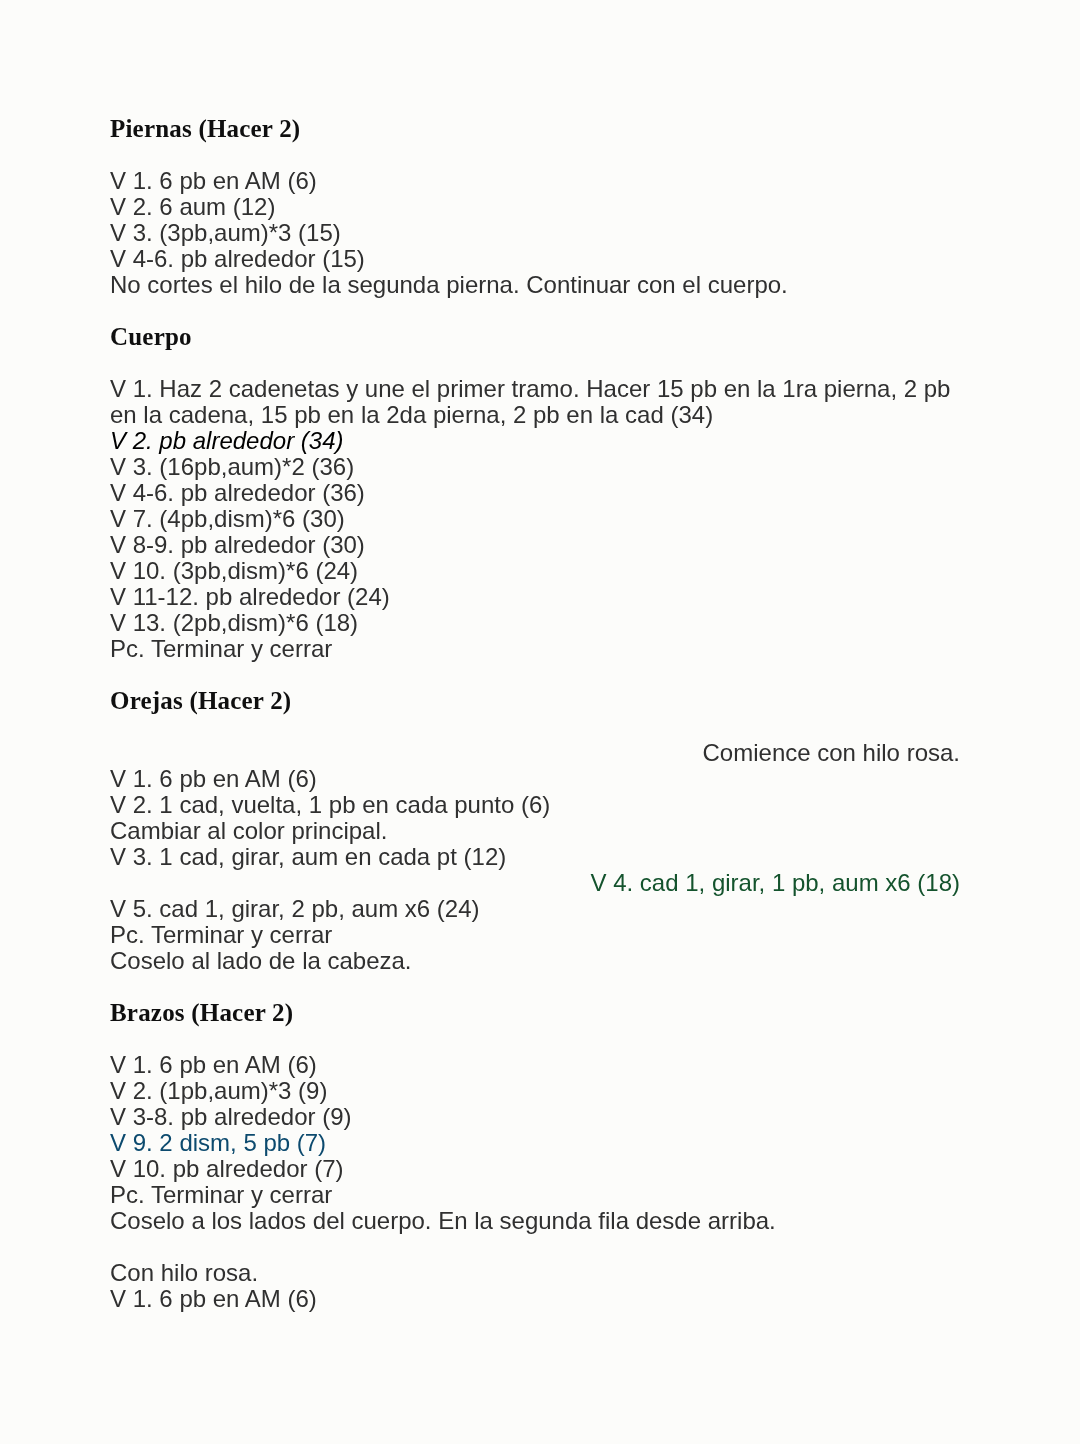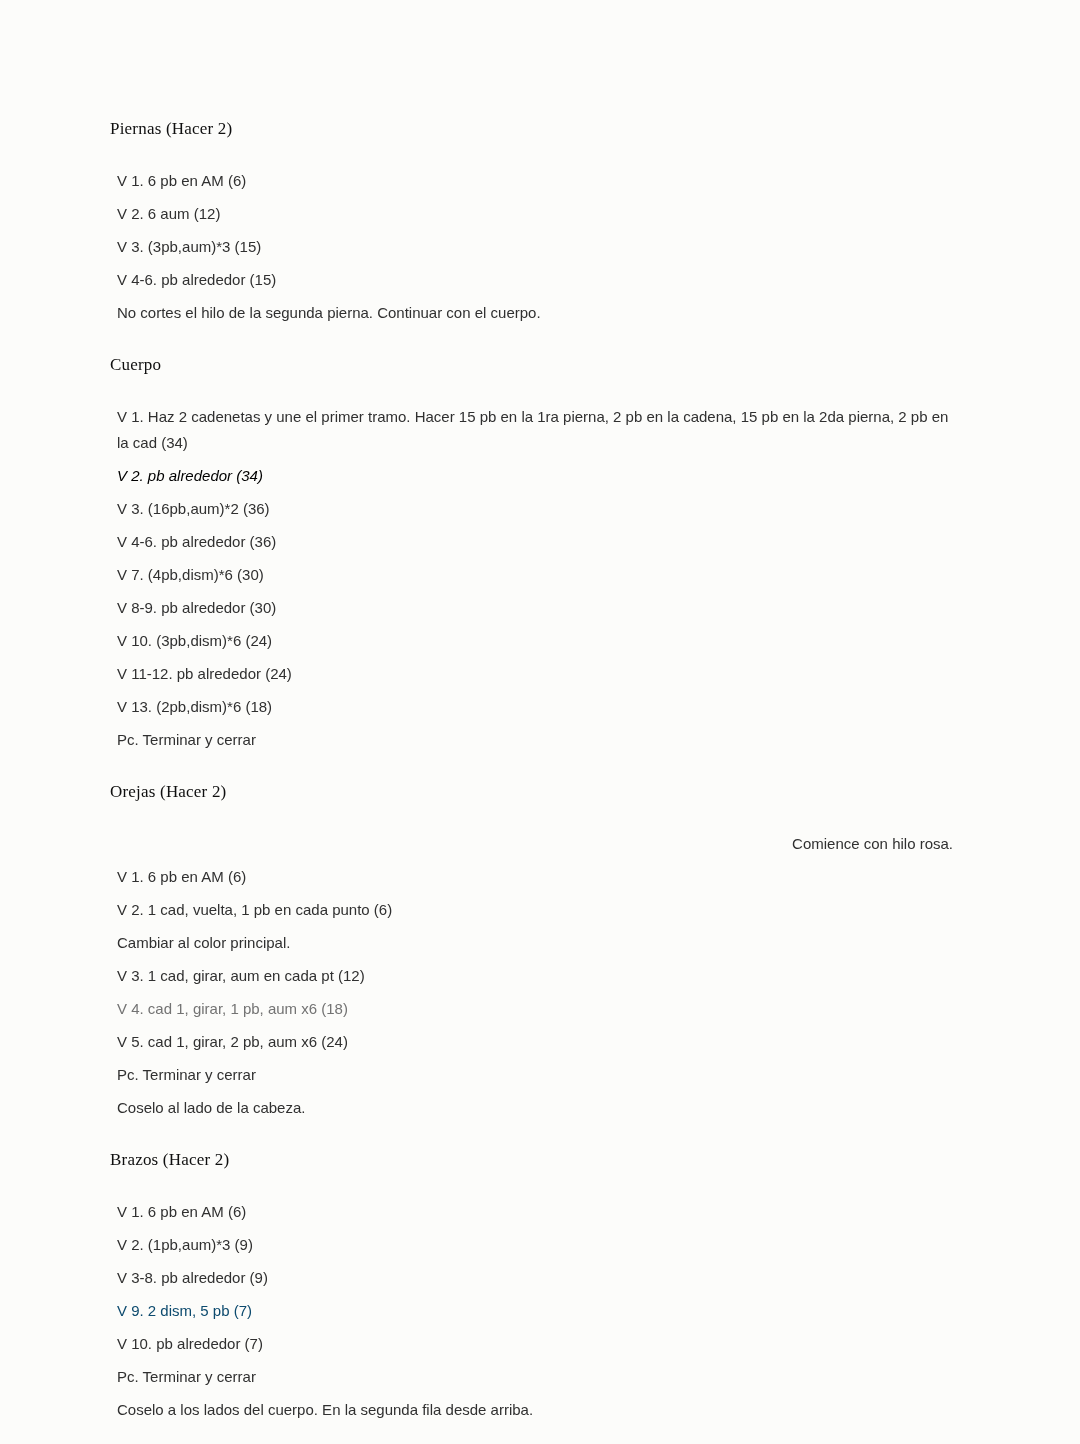--- a/index.html
+++ b/index.html
@@ -20,33 +20,33 @@
     padding: 116px 120px 0 110px;
   }
   .content {
     max-width: 852px;
   }
   .pattern-section {
     margin: 0 0 26px 0;
   }
   .section-heading {
     font-family: "Liberation Serif", serif;
-    font-weight: normal;
-    font-size: 17px;
+    font-weight: bold;
+    font-size: 25px;
     line-height: 26px;
     color: #0f0f0f;
     margin: 0 0 26px 0;
     letter-spacing: 0.2px;
   }
   .pattern-line {
     font-family: "Liberation Sans", sans-serif;
-    font-size: 15px;
+    font-size: 24px;
     line-height: 26px;
     color: #303030;
-    margin: 7px;
+    margin: 0;
   }
 </style>
 </head>
 <body style="background: rgb(252, 252, 250);">
 
 <main class="page">
   <div class="content" id="sections">
       <section class="pattern-section">
         <h2 class="section-heading" style="color: rgb(15, 15, 15);">Piernas (Hacer 2)</h2>
         <p class="pattern-line" style="color: rgb(48, 48, 48);">V 1. 6 pb en AM (6)</p>
@@ -68,21 +68,21 @@
         <p class="pattern-line" style="color: rgb(48, 48, 48);">V 13. (2pb,dism)*6 (18)</p>
         <p class="pattern-line" style="color: rgb(48, 48, 48);">Pc. Terminar y cerrar</p>
       </section>
       <section class="pattern-section">
         <h2 class="section-heading" style="color: rgb(15, 15, 15);">Orejas (Hacer 2)</h2>
         <p class="pattern-line" style="color: rgb(48, 48, 48); text-align: right;">Comience con hilo rosa.</p>
         <p class="pattern-line" style="color: rgb(48, 48, 48);">V 1. 6 pb en AM (6)</p>
         <p class="pattern-line" style="color: rgb(48, 48, 48);">V 2. 1 cad, vuelta, 1 pb en cada punto (6)</p>
         <p class="pattern-line" style="color: rgb(48, 48, 48);">Cambiar al color principal.</p>
         <p class="pattern-line" style="color: rgb(48, 48, 48);">V 3. 1 cad, girar, aum en cada pt (12)</p>
-        <p class="pattern-line" style="color: #737373;">V 4. cad 1, girar, 1 pb, aum x6 (18)</p>
+        <p class="pattern-line" style="color: #14532d; text-align: right;">V 4. cad 1, girar, 1 pb, aum x6 (18)</p>
         <p class="pattern-line" style="color: rgb(48, 48, 48);">V 5. cad 1, girar, 2 pb, aum x6 (24)</p>
         <p class="pattern-line" style="color: rgb(48, 48, 48);">Pc. Terminar y cerrar</p>
         <p class="pattern-line" style="color: rgb(48, 48, 48);">Coselo al lado de la cabeza.</p>
       </section>
       <section class="pattern-section">
         <h2 class="section-heading" style="color: rgb(15, 15, 15);">Brazos (Hacer 2)</h2>
         <p class="pattern-line" style="color: rgb(48, 48, 48);">V 1. 6 pb en AM (6)</p>
         <p class="pattern-line" style="color: rgb(48, 48, 48);">V 2. (1pb,aum)*3 (9)</p>
         <p class="pattern-line" style="color: rgb(48, 48, 48);">V 3-8. pb alrededor (9)</p>
         <p class="pattern-line" style="color: #0c4a6e;">V 9. 2 dism, 5 pb (7)</p>

